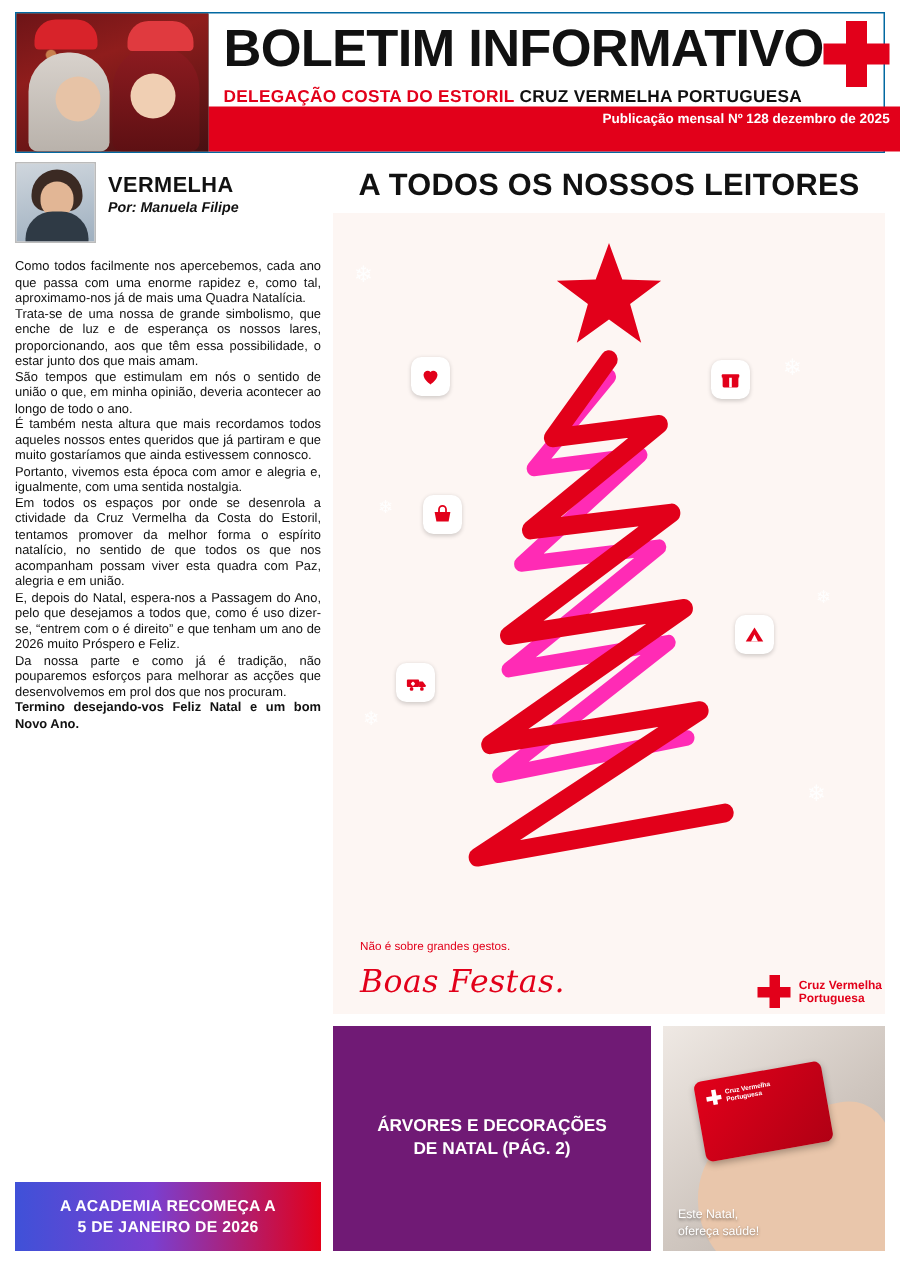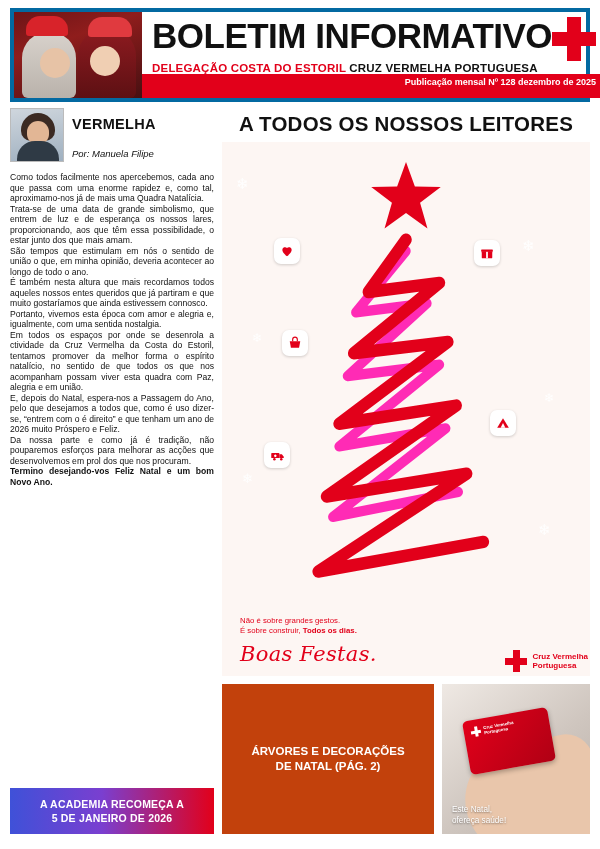--- a/index.html
+++ b/index.html
@@ -21,21 +21,21 @@
     height: 849px;
     position: relative;
     background: #ffffff;
     padding: 8px 10px 8px 10px;
   }
 
   
   .masthead {
     display: flex;
     height: 94px;
-    border: 4px solid #0369a1;
+    border: 1px solid #0369a1;
     background: #fff;
   }
   .masthead-photo {
     width: 128px;
     flex: 0 0 128px;
     position: relative;
     overflow: hidden;
     background: #2b0a0c;
   }
   .photo-bg {
@@ -214,22 +214,22 @@
   }
   .editorial-title {
     font-size: 14.5px;
     font-weight: bold;
     letter-spacing: .3px;
     color: #111;
   }
   .editorial-byline {
     font-size: 9.5px;
     font-style: italic;
-    font-weight: normal;
-    margin-top: 16px;
+    font-weight: bold;
+    margin-top: 1px;
     color: #111;
   }
 
   
   .editorial-text {
     margin-top: 8px;
     font-size: 8.6px;
     line-height: 10.5px;
     text-align: justify;
     color: #111;
@@ -355,21 +355,21 @@
 
   
   .bottom-row {
     display: flex;
     gap: 8px;
     height: 150px;
     margin-top: 8px;
   }
   .arvores-box {
     flex: 1;
-    background: #c2410c;
+    background: #701a75;
     color: #fff;
     display: flex;
     align-items: center;
     justify-content: center;
     text-align: center;
     font-size: 11.5px;
     font-weight: bold;
     line-height: 15px;
     padding: 6px;
   }
@@ -475,21 +475,21 @@
           <div class="editor-body"></div>
         </div>
         <div class="editorial-titles">
           <div class="editorial-title">VERMELHA</div>
           <div class="editorial-byline">Por: Manuela Filipe</div>
         </div>
       </div>
 
       <div class="editorial-text">
         <p>Como todos facilmente nos apercebemos, cada ano que passa com uma enorme rapidez e, como tal, aproximamo-nos já de mais uma Quadra Natalícia.</p>
-        <p>Trata-se de uma data de grande simbolismo, que entrem de luz e de esperança os nossos lares, proporcionando, aos que têm essa possibilidade, o estar junto dos que mais amam.</p>
+        <p>Trata-se de uma nossa de grande simbolismo, que enche de luz e de esperança os nossos lares, proporcionando, aos que têm essa possibilidade, o estar junto dos que mais amam.</p>
         <p>São tempos que estimulam em nós o sentido de união o que, em minha opinião, deveria acontecer ao longo de todo o ano.</p>
         <p>É também nesta altura que mais recordamos todos aqueles nossos entes queridos que já partiram e que muito gostaríamos que ainda estivessem connosco.</p>
         <p>Portanto, vivemos esta época com amor e alegria e, igualmente, com uma sentida nostalgia.</p>
         <p>Em todos os espaços por onde se desenrola a ctividade da Cruz Vermelha da Costa do Estoril, tentamos promover da melhor forma o espírito natalício, no sentido de que todos os que nos acompanham possam viver esta quadra com Paz, alegria e em união.</p>
         <p>E, depois do Natal, espera-nos a Passagem do Ano, pelo que desejamos a todos que, como é uso dizer-se, “entrem com o é direito” e que tenham um ano de 2026 muito Próspero e Feliz.</p>
         <p>Da nossa parte e como já é tradição, não pouparemos esforços para melhorar as acções que desenvolvemos em prol dos que nos procuram.</p>
         <p class="bold-end">Termino desejando-vos Feliz Natal e um bom Novo Ano.</p>
       </div>
 
       <div class="academia-banner">
@@ -564,23 +564,20 @@
                 <circle cx="18" cy="18" r="2" fill="#e2001a"></circle>
                 <rect x="7.5" y="10.5" width="2" height="4" fill="#fff"></rect>
                 <rect x="6.5" y="11.5" width="4" height="2" fill="#fff"></rect>
               </svg>
           </span>
         </div>
 
         <div class="card-foot">
           <div class="card-tagline">
             <div>Não é sobre grandes gestos.</div>
-            <div>
-              <span>É sobre construir, </span><b>Todos os dias.</b>
-            </div>
           </div>
           <div class="boas-festas">Boas Festas.</div>
         </div>
 
         <div class="cvp-logo">
           <div class="cvp-cross"></div>
           <div class="cvp-name">
             <div>Cruz Vermelha</div>
             <div>Portuguesa</div>
           </div>

